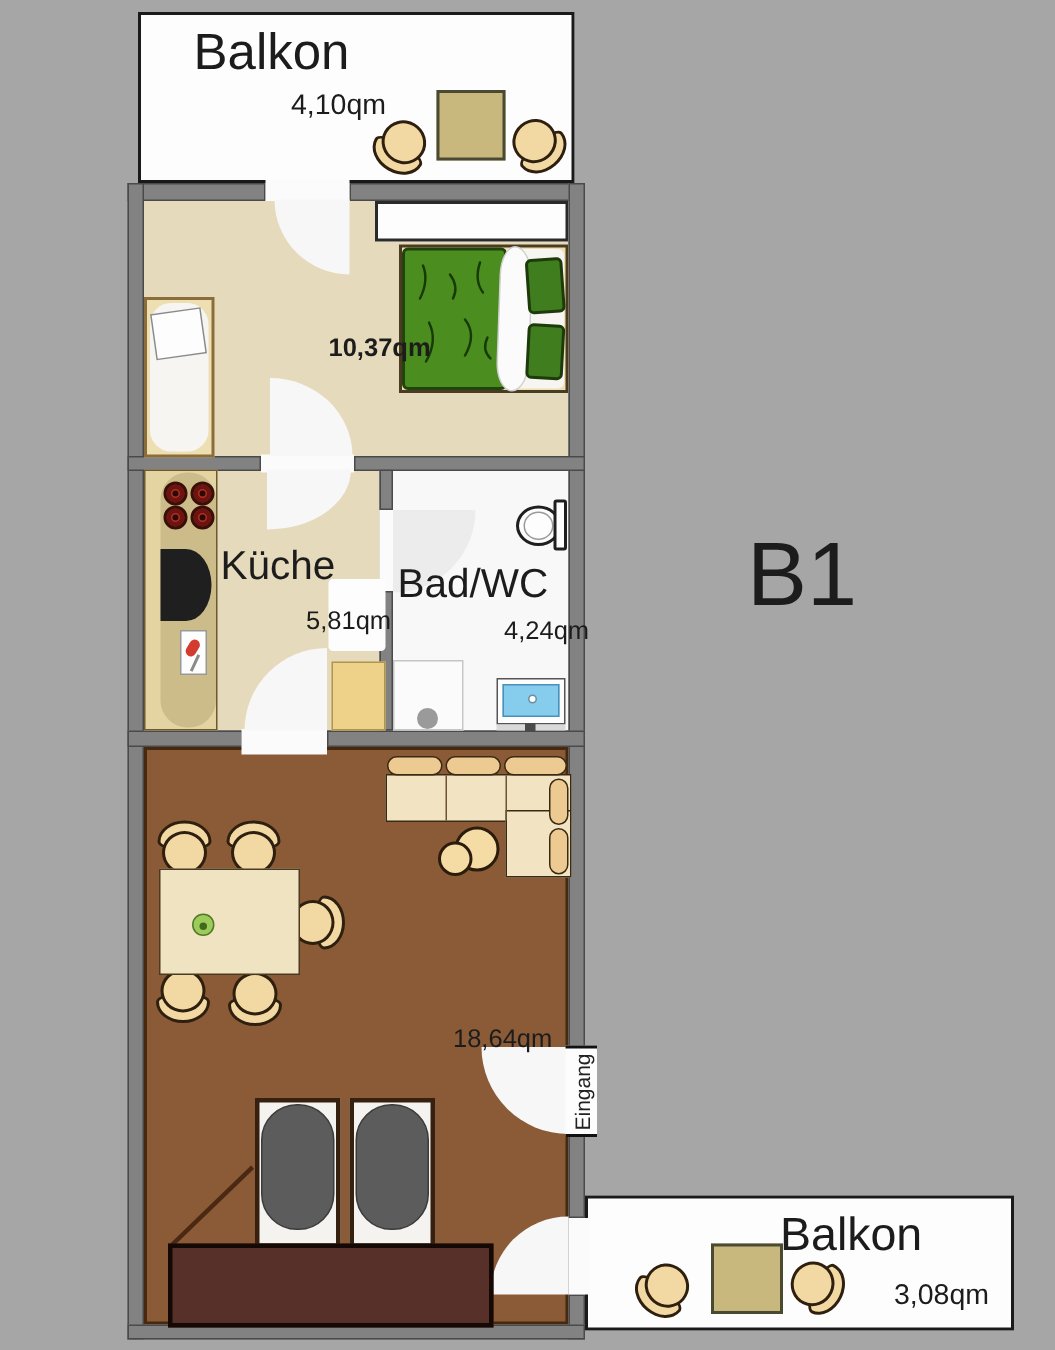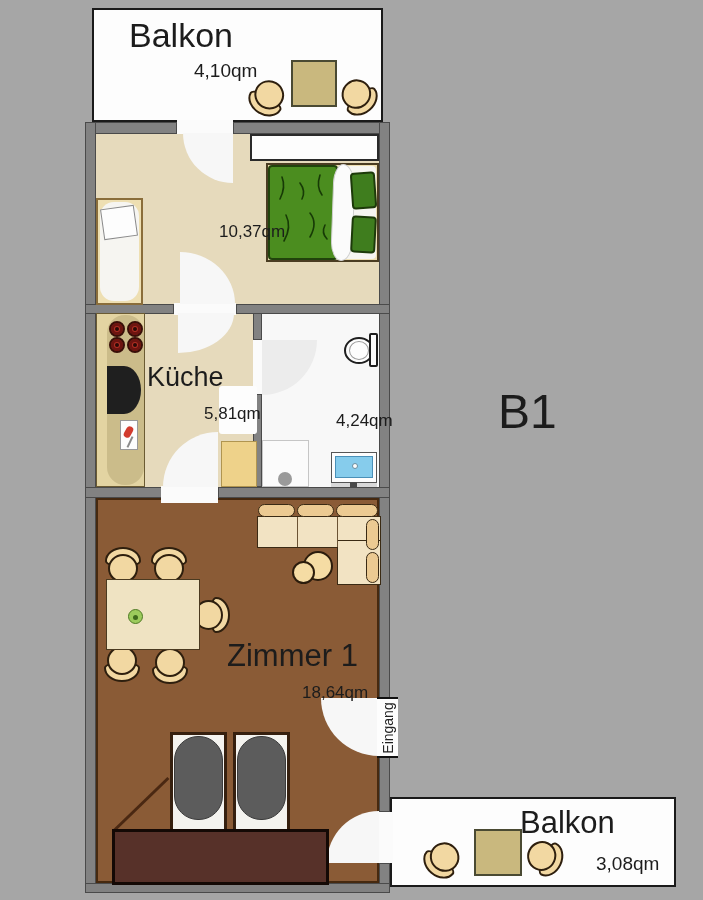--- a/index.html
+++ b/index.html
@@ -24,21 +24,21 @@
   .arc { background:#f7f7f7; }
   .arc.on-white { background:#ececec; }
 
   
   .lbl { position:absolute; white-space:nowrap; color:#1c1c1c; }
   .room-name { font-size:27px; }
   .room-area { font-size:17px; }
   .balc-name { font-size:34px; }
   .balc-name2 { font-size:31px; }
   .balc-area { font-size:19px; }
-  .unit { font-size:48px;margin-top:36px; }
+  .unit { font-size:60px; }
 
   
   .tan-box { background:#c9b87e; border:2px solid #4a4a33; }
   .chair { width:38px; height:38px; }
   .chair .back { left:1px; top:0; width:36px; height:20px; background:#f2d8a2;
     border:2px solid #2e1f0e; border-radius:50% 50% 40% 40% / 70% 70% 30% 30%; }
   .chair .seat { left:4px; top:7px; width:30px; height:29px; background:#f2d8a2;
     border:2px solid #2e1f0e; border-radius:50%; }
 
   .bedframe-tan { background:#eedfb2; border:2px solid #4a3c22; }
@@ -153,21 +153,21 @@
     </svg>
   </div>
   <div class="blanket-white" style="left:332px; top:164px; width:22px; height:97px; transform:rotate(2deg);"></div>
   <div class="pillow-green" style="left:351px; top:172px; width:25px; height:37px; transform:rotate(-4deg);"></div>
   <div class="pillow-green" style="left:351px; top:216px; width:25px; height:37px; transform:rotate(3deg);"></div>
 
   <div class="bedframe-tan" style="left:96px; top:198px; width:47px; height:107px; border-color:#8a6d3a;"></div>
   <div class="mattress-white" style="left:100px; top:202px; width:39px; height:99px;"></div>
   <div class="pillow-white" style="left:102px; top:207px; width:34px; height:31px; transform:rotate(-8deg);"></div>
 
-  <div class="lbl room-area" style="left:219px; top:222px;">10,37qm</div>
+  <div class="lbl room-area" style="left:219px; top:222px;font-weight:bold;">10,37qm</div>
 
   <div class="counter-outer" style="left:96px; top:313px; width:49px; height:174px;"></div>
   <div class="counter-inner" style="left:107px; top:315px; width:37px; height:170px;"></div>
   <div class="burner" style="left:109px; top:321px;">
       <i></i>
     </div>
   <div class="burner" style="left:127px; top:321px;">
       <i></i>
     </div>
   <div class="burner" style="left:109px; top:337px;">
@@ -188,20 +188,21 @@
   <div class="toilet-bowl" style="left:344px; top:337px; width:30px; height:27px;"></div>
   <div class="toilet-rim" style="left:349px; top:341px; width:20px; height:19px;"></div>
   <div class="toilet-tank" style="left:369px; top:333px; width:9px; height:34px;"></div>
   <div class="shower" style="left:262px; top:440px; width:47px; height:47px;"></div>
   <div class="drain" style="left:278px; top:472px; width:14px; height:14px;"></div>
   <div class="basin-outer" style="left:331px; top:452px; width:46px; height:31px;"></div>
   <div class="basin-blue" style="left:335px; top:456px; width:38px; height:22px;"></div>
   <div style="left:352px; top:463px; width:6px; height:6px; background:#fdfdfd; border:1px solid #6a8ea0; border-radius:50%;"></div>
   <div style="left:331px; top:483px; width:46px; height:4px; background:#d9d9d9;"></div>
   <div style="left:350px; top:482px; width:7px; height:6px; background:#4a4a4a;"></div>
+  <div class="lbl room-name" style="left:265px; top:374px;">Bad/WC</div>
   <div class="lbl room-area" style="left:336px; top:411px;">4,24qm</div>
 
   <div class="sofa-seat" style="left:257px; top:516px; width:124px; height:32px;"></div>
   <div class="sofa-seat" style="left:337px; top:540px; width:44px; height:45px;"></div>
   <div style="left:297px; top:517px; width:1px; height:30px; background:#6b5334;"></div>
   <div style="left:337px; top:517px; width:1px; height:30px; background:#6b5334;"></div>
   <div class="sofa-pill" style="left:258px; top:504px; width:37px; height:13px;"></div>
   <div class="sofa-pill" style="left:297px; top:504px; width:37px; height:13px;"></div>
   <div class="sofa-pill" style="left:336px; top:504px; width:42px; height:13px;"></div>
   <div class="sofa-pill" style="left:366px; top:519px; width:13px; height:31px;"></div>
@@ -227,21 +228,20 @@
     </div>
   <div class="chair" style="left:151px; top:646px; transform:rotate(180deg);">
       <div class="back"></div>
       <div class="seat"></div>
     </div>
   <div class="table-cream" style="left:106px; top:579px; width:94px; height:71px;"></div>
   <div class="plant" style="left:128px; top:609px; width:15px; height:15px;">
       <i></i>
     </div>
 
-  <div class="lbl" style="left:227px; top:638px; font-size:31px;">Zimmer 1</div>
   <div class="lbl room-area" style="left:302px; top:683px;">18,64qm</div>
 
   <div class="gray-bed" style="left:170px; top:732px; width:57px; height:100px;"></div>
   <div class="gray-duvet" style="left:174px; top:736px; width:49px; height:84px;"></div>
   <div class="gray-bed" style="left:233px; top:732px; width:57px; height:100px;"></div>
   <div class="gray-duvet" style="left:237px; top:736px; width:49px; height:84px;"></div>
 
   <div class="diag" style="left:113px; top:830px;"></div>
   <div class="sideboard" style="left:112px; top:829px; width:217px; height:56px;"></div>
 

